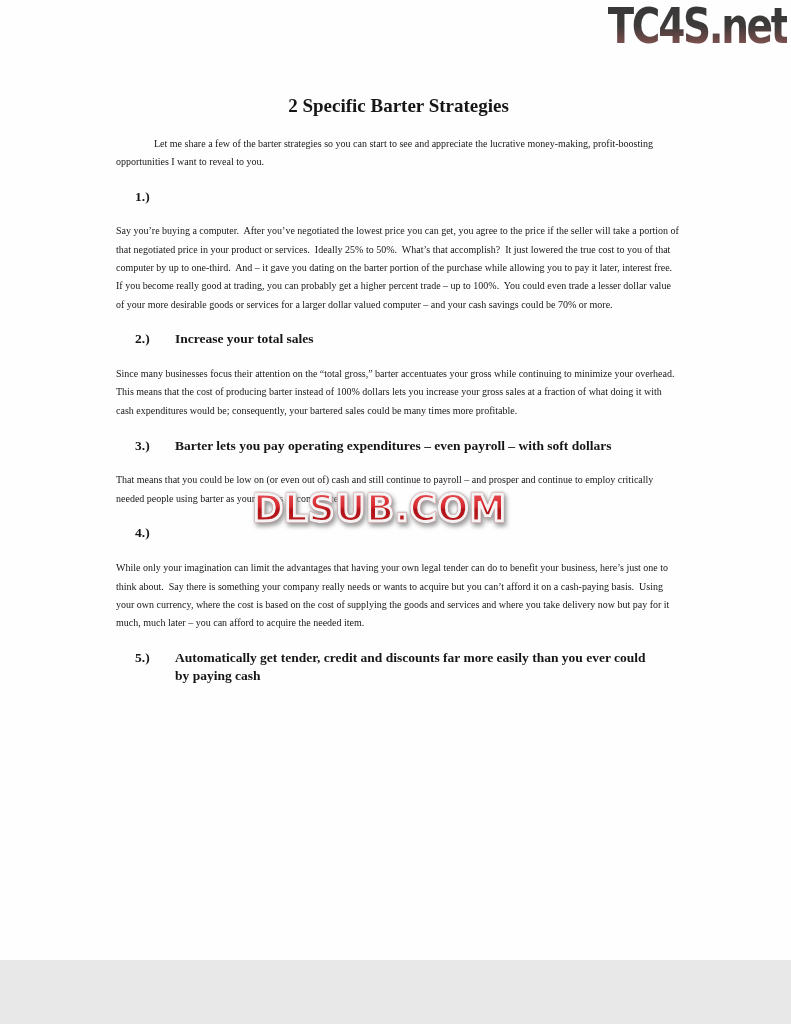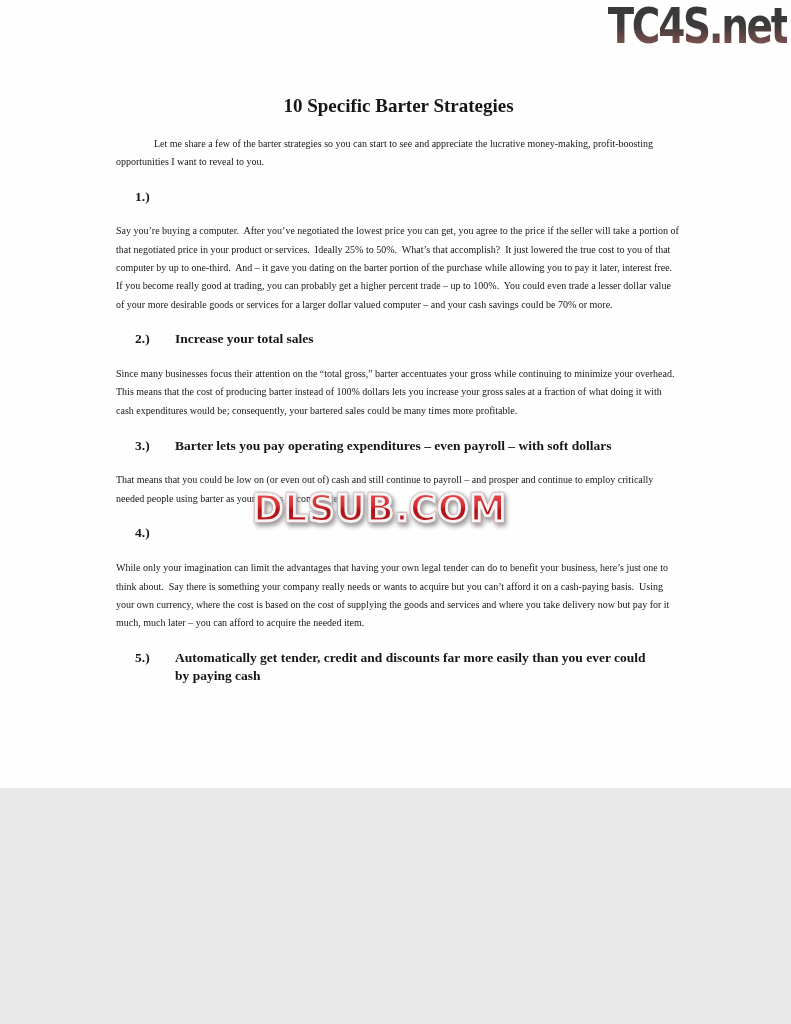--- a/index.html
+++ b/index.html
@@ -1,18 +1,18 @@
 <!DOCTYPE html>
 <html><head>
 <meta charset="utf-8">
 <style>
   html,body{margin:0;padding:0;background:#e8e8e8;}
   #page{
     position:relative;
-    width:791px;height:788px;
+    width:791px;height:960px;
     background:#fefefe;
     overflow:hidden;
     font-family:"Liberation Serif", serif;
     color:#161616;
   }
   
   #tc4s-logo{
     position:absolute; top:2px; right:4px;
     font-family:"DejaVu Sans", sans-serif;
     font-weight:bold;
@@ -82,21 +82,21 @@
 </style>
 </head>
 <body>
 
 <div id="page">
 
   <div id="tc4s-logo">TC4S.net</div>
 
   <div id="doc">
 
-    <div class="page-title">10 Specific Barter Strategies</div>
+    <div class="page-title">2 Specific Barter Strategies</div>
 
     <div class="para intro">Let me share a few of the barter strategies so you can start to see and appreciate the lucrative money-making, profit-boosting opportunities I want to reveal to you.</div>
 
     <div class="sec-heading">
       <span class="sec-num">1.)</span>
     </div>
     <div class="para">Say you’re buying a computer.  After you’ve negotiated the lowest price you can get, you agree to the price if the seller will take a portion of that negotiated price in your product or services.  Ideally 25% to 50%.  What’s that accomplish?  It just lowered the true cost to you of that computer by up to one-third.  And – it gave you dating on the barter portion of the purchase while allowing you to pay it later, interest free.  If you become really good at trading, you can probably get a higher percent trade – up to 100%.  You could even trade a lesser dollar value of your more desirable goods or services for a larger dollar valued computer – and your cash savings could be 70% or more.</div>
 
     <div class="sec-heading">
       <span class="sec-num">2.)</span>

